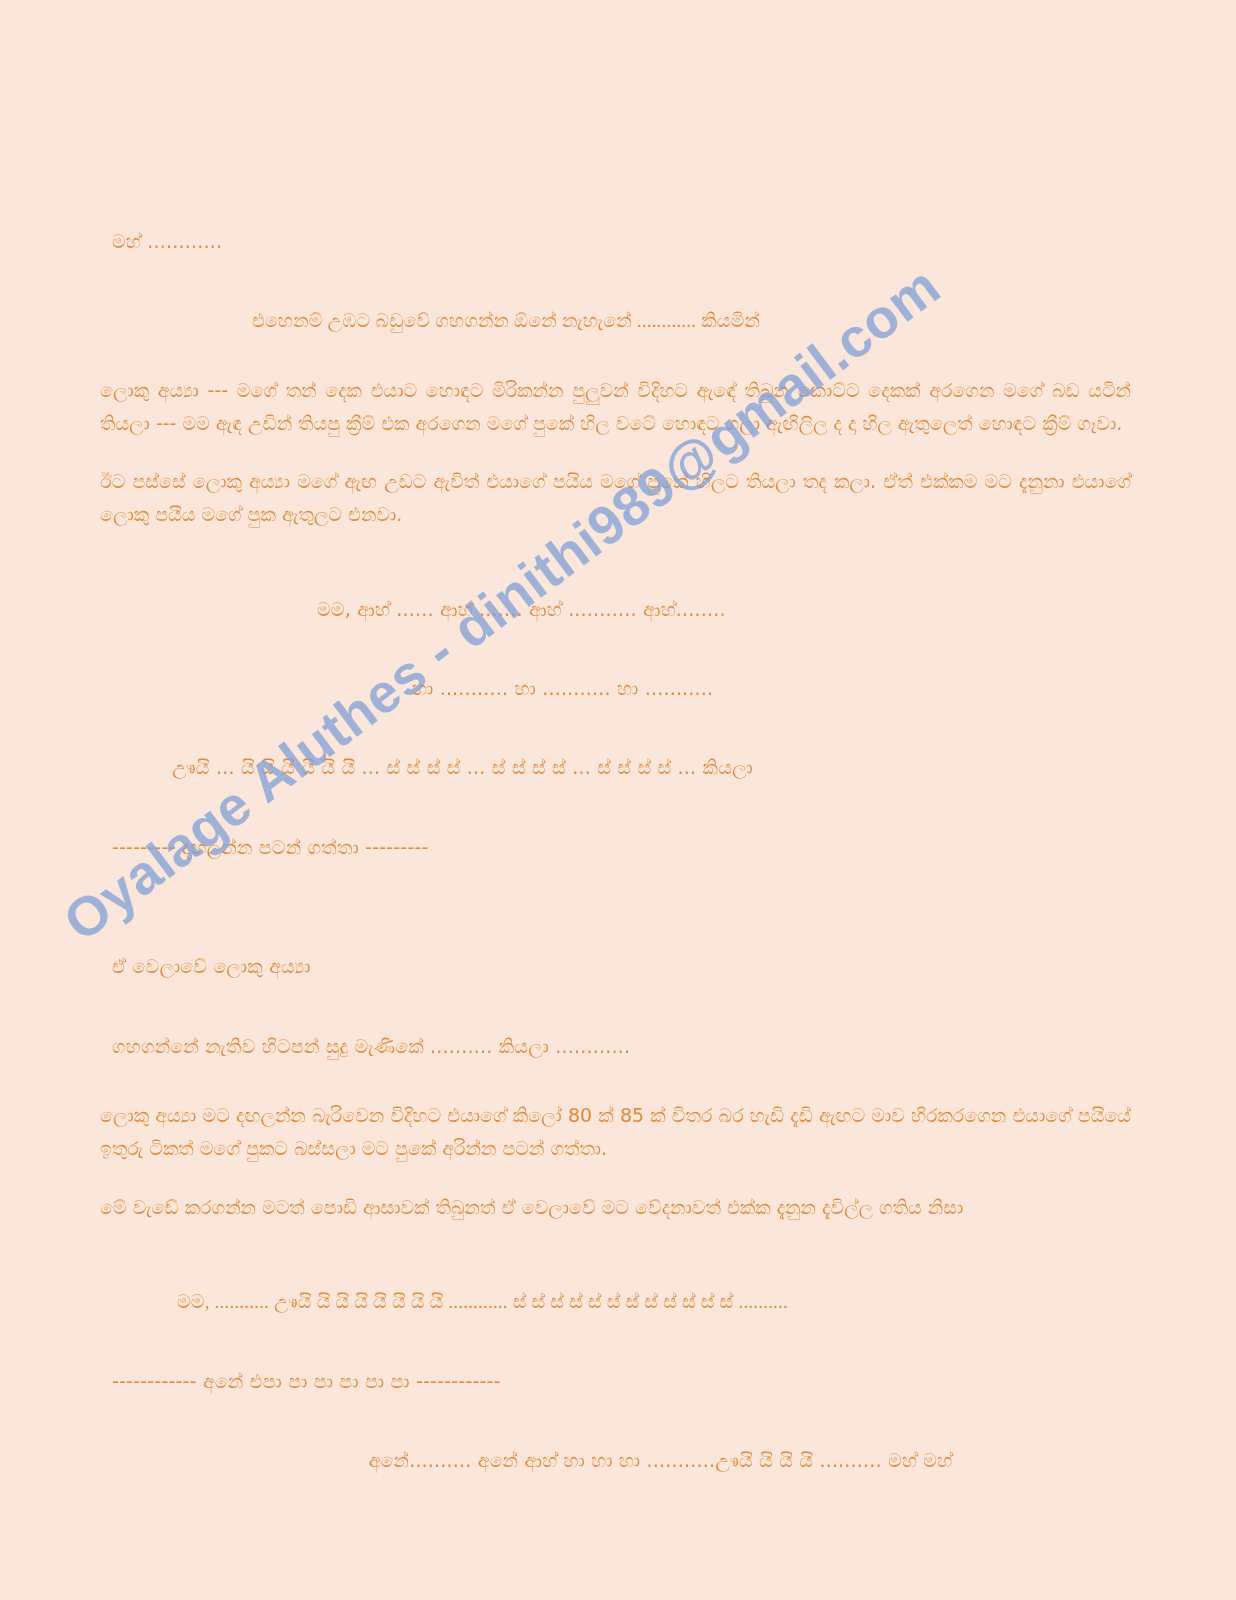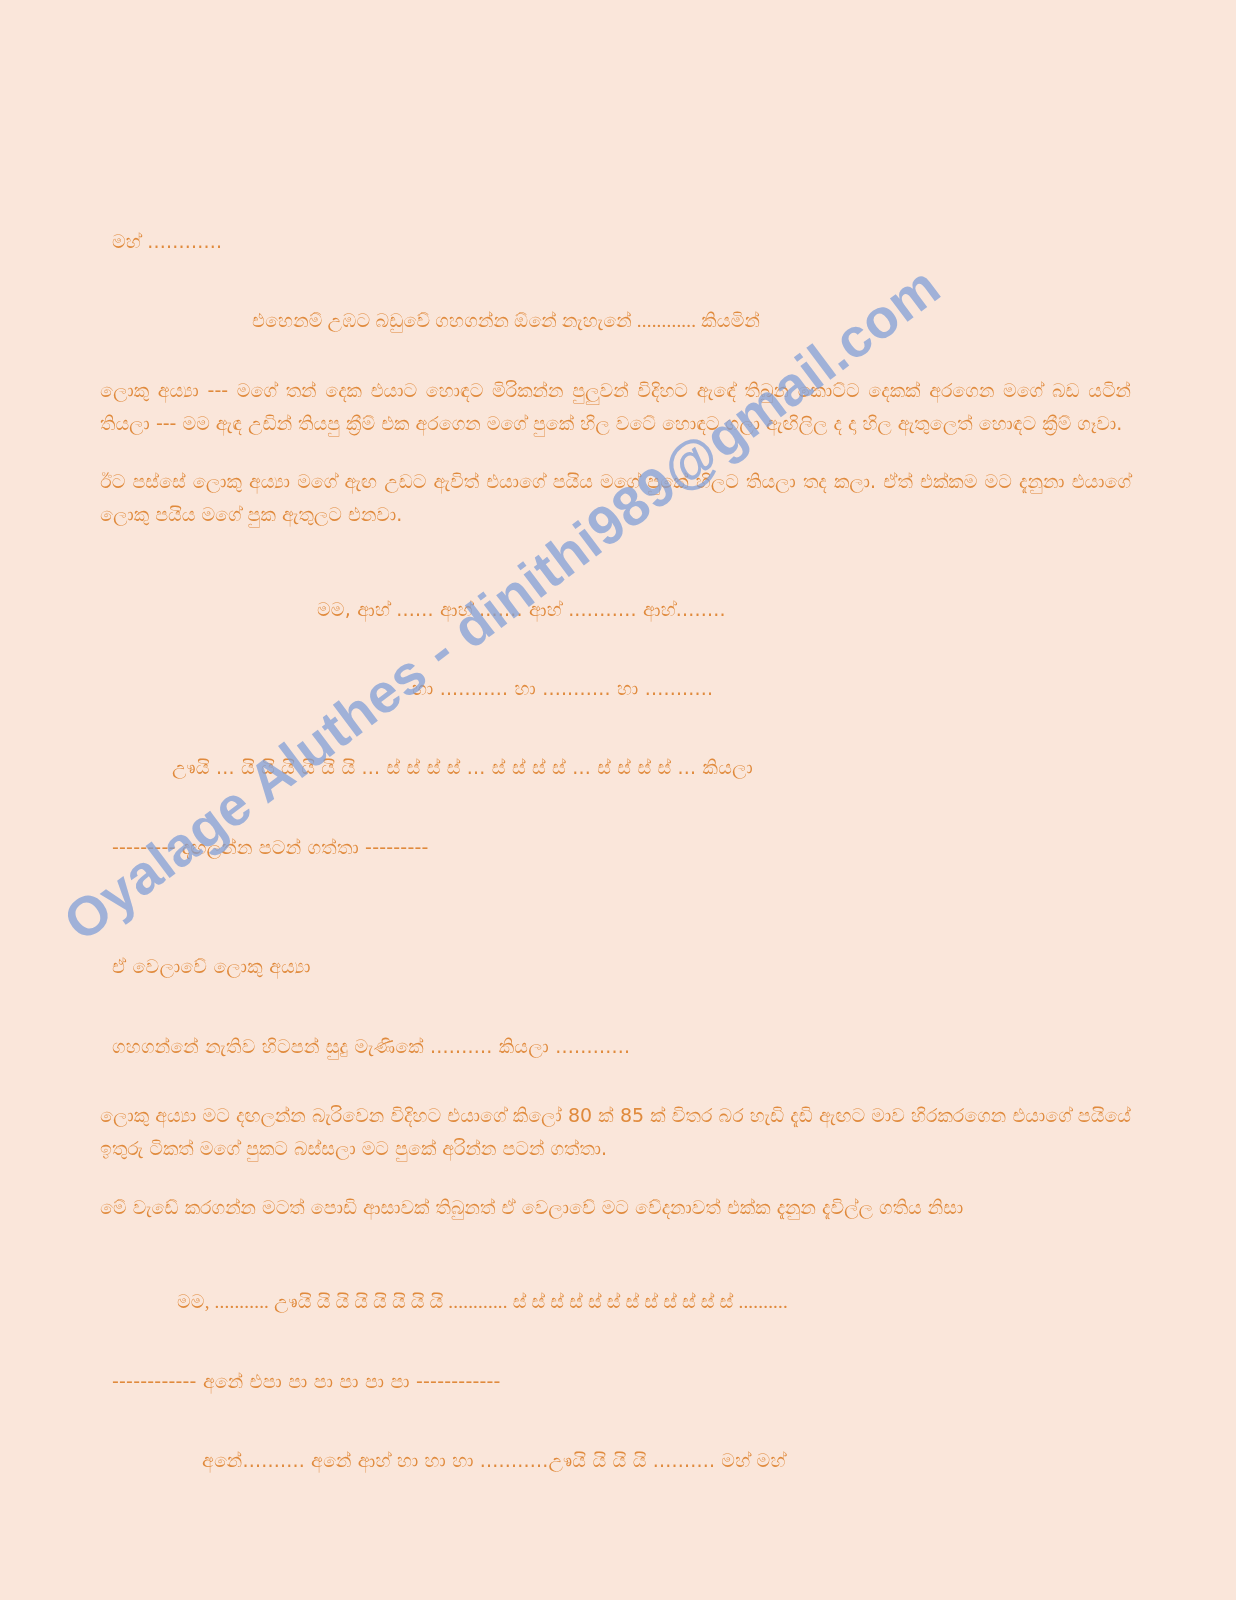--- a/index.html
+++ b/index.html
@@ -38,21 +38,21 @@
   .center { text-align: left; }
   .gap-s  { height: 26px; }
   .gap-l  { height: 52px; }
   .gap-xl { height: 66px; }
 
   .indent-1 { padding-left: 140px; font-family: Liberation Serif, serif; }
   .indent-2 { padding-left: 205px; }
   .indent-3 { padding-left: 300px; }
   .indent-4 { padding-left: 65px; font-family: Liberation Serif, serif; }
   .indent-5 { padding-left: 60px; }
-  .indent-6 { padding-left: 90px; }
+  .indent-6 { padding-left: 90px; text-align: center; }
 
   .watermark {
     position: absolute;
     left: 50px;
     top: 330px;
     width: 1050px;
     height: 900px;
     pointer-events: none;
     z-index: 5;
   }

